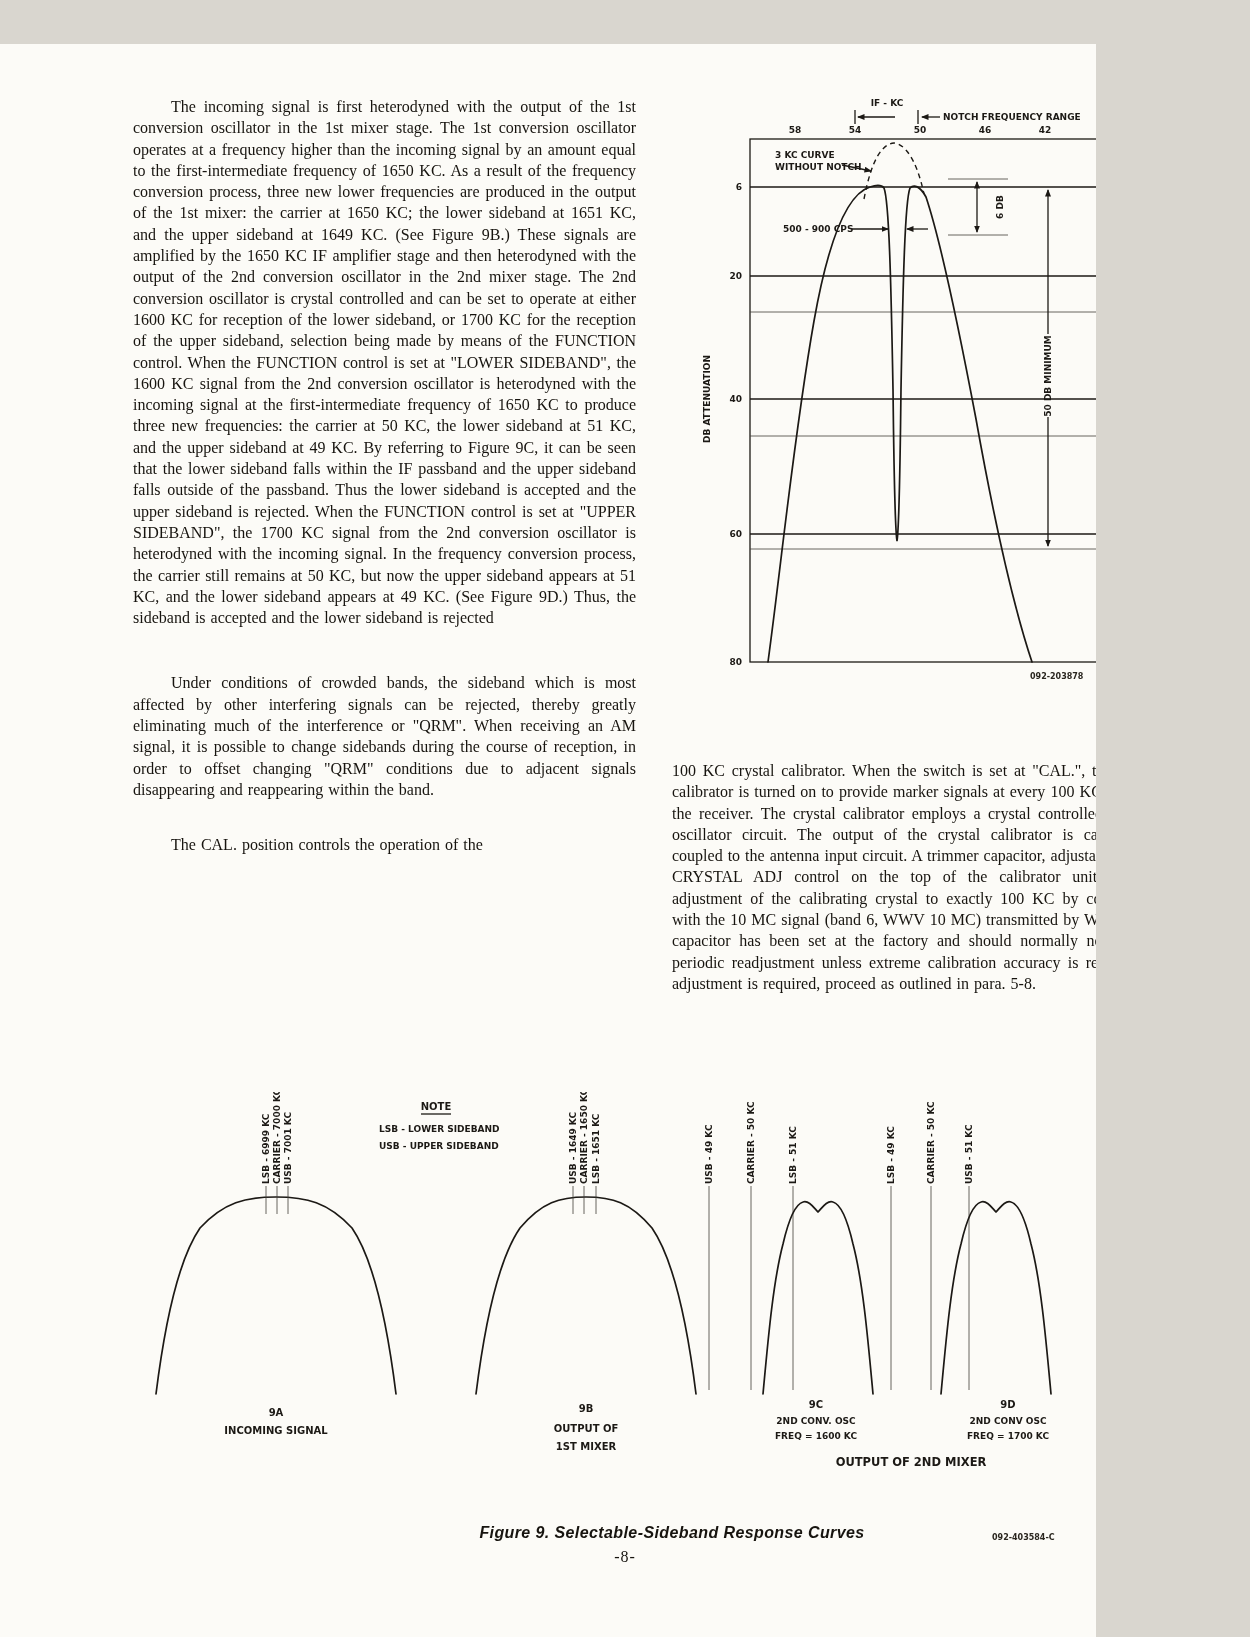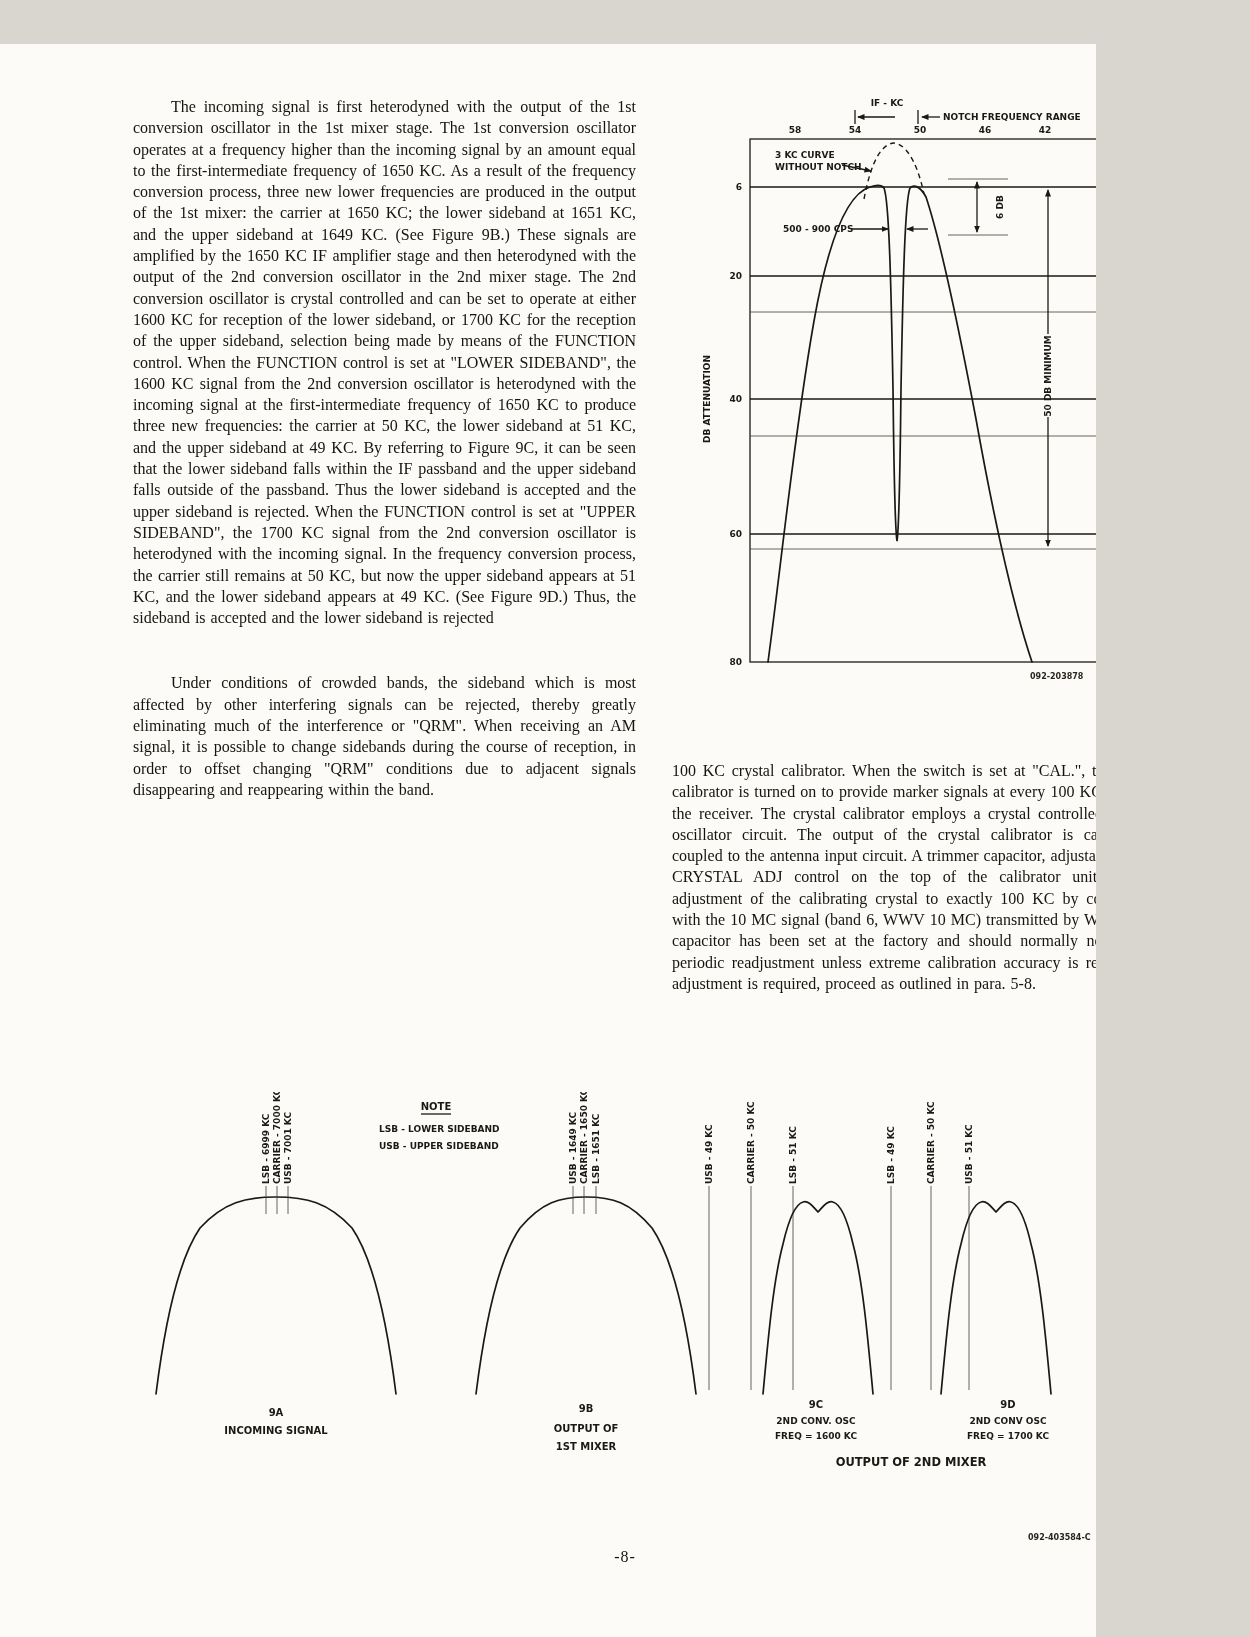--- a/index.html
+++ b/index.html
@@ -26,21 +26,21 @@
     position:absolute; left:672px; top:678px; width:489px; text-align:center;
     font-family:"Liberation Sans", sans-serif; font-weight:bold; font-style:italic;
     font-size:15px; letter-spacing:.3px;
   }
   .fig9-caption {
     position:absolute; left:372px; top:1480px; width:600px; text-align:center;
     font-family:"Liberation Sans", sans-serif; font-weight:bold; font-style:italic;
     font-size:16px; letter-spacing:.4px;
   }
   .fig9-part {
-    position:absolute; left:1028px; top:1489px;
+    position:absolute; left:992px; top:1489px;
     font-family:"DejaVu Sans", sans-serif; font-weight:bold; font-size:8px; color:#2a261f;
   }
   .page-number {
     position:absolute; left:0; top:1504px; width:1250px; text-align:center;
     font-size:16px; letter-spacing:1px;
   }
   .bottom-strip {
     position:absolute; left:420px; bottom:0; width:830px; height:7px; background:#141210;
   }
 
@@ -55,20 +55,21 @@
   .cvd { stroke:#1c1915; stroke-width:1.4; fill:none; stroke-dasharray:5 4; }
 </style>
 </head>
 <body>
 
 <div class="page">
 
   <div class="col-left">
     <p class="body-text indent">The incoming signal is first heterodyned with the output of the 1st conversion oscillator in the 1st mixer stage.  The 1st conversion oscillator operates at a frequency higher than the incoming signal by an amount equal to the first-intermediate frequency of 1650 KC.  As a result of the frequency conversion process, three new lower frequencies are produced in the output of the 1st mixer:  the carrier at 1650 KC; the lower sideband at 1651 KC, and the upper sideband at 1649 KC.  (See Figure 9B.)  These signals are amplified by the 1650 KC IF amplifier stage and then heterodyned with the output of the 2nd conversion oscillator in the 2nd mixer stage.  The 2nd conversion oscillator is crystal controlled and can be set to operate at either 1600 KC for reception of the lower sideband, or 1700 KC for the reception of the upper sideband, selection being made by means of the FUNCTION control.  When the FUNCTION control is set at "LOWER SIDEBAND", the 1600 KC signal from the 2nd conversion oscillator is heterodyned with the incoming signal at the first-intermediate frequency of 1650 KC to produce three new frequencies:  the carrier at 50 KC, the lower sideband at 51 KC, and the upper sideband at 49 KC.  By referring to Figure 9C, it can be seen that the lower sideband falls within the IF passband and the upper sideband falls outside of the passband.  Thus the lower sideband is accepted and the upper sideband is rejected.  When the FUNCTION control is set at "UPPER SIDEBAND", the 1700 KC signal from the 2nd conversion oscillator is heterodyned with the incoming signal.  In the frequency conversion process, the carrier still remains at 50 KC, but now the upper sideband appears at 51 KC, and the lower sideband appears at 49 KC.  (See Figure 9D.)  Thus, the sideband is accepted and the lower sideband is rejected</p>
     <p class="body-text indent gap-a">Under conditions of crowded bands, the sideband which is most affected by other interfering signals can be rejected, thereby greatly eliminating much of the interference or "QRM".  When receiving an AM signal, it is possible to change sidebands during the course of reception, in order to offset changing "QRM" conditions due to adjacent signals disappearing and reappearing within the band.</p>
+    <p class="body-text indent gap-b">The CAL. position controls the operation of the</p>
   </div>
 
   <div class="fig8">
     <svg width="445" height="612" viewBox="0 0 445 612">
       <defs>
         <marker id="ah" markerWidth="9" markerHeight="8" refX="6.5" refY="3" orient="auto" markerUnits="userSpaceOnUse">
           <path d="M0,0 L7.5,3 L0,6 Z" fill="#1c1915"></path>
         </marker>
       </defs>
 
@@ -181,19 +182,20 @@
       <text class="ft" x="836" y="92" transform="rotate(-90 836 92)">USB - 51 KC</text>
       <path class="cv" d="M 805,302 C 810,248 815,190 825,152 C 831,126 838,112 845,110 C 851,108 856,116 860,120 C 864,116 869,108 875,110 C 882,112 889,126 895,152 C 905,190 910,248 915,302"></path>
       <text class="ft2" x="872" y="316" text-anchor="middle">9D</text>
       <text class="ft" x="872" y="332" text-anchor="middle">2ND CONV OSC</text>
       <text class="ft" x="872" y="347" text-anchor="middle">FREQ = 1700 KC</text>
 
       <text class="ft3" x="775" y="374" text-anchor="middle">OUTPUT OF 2ND MIXER</text>
     </svg>
   </div>
 
+  <div class="fig9-caption">Figure 9. Selectable-Sideband Response Curves</div>
   <div class="fig9-part">092-403584-C</div>
 
   <div class="page-number">-8-</div>
 
   <div class="bottom-strip"></div>
 
 </div>
 
 </body></html>

